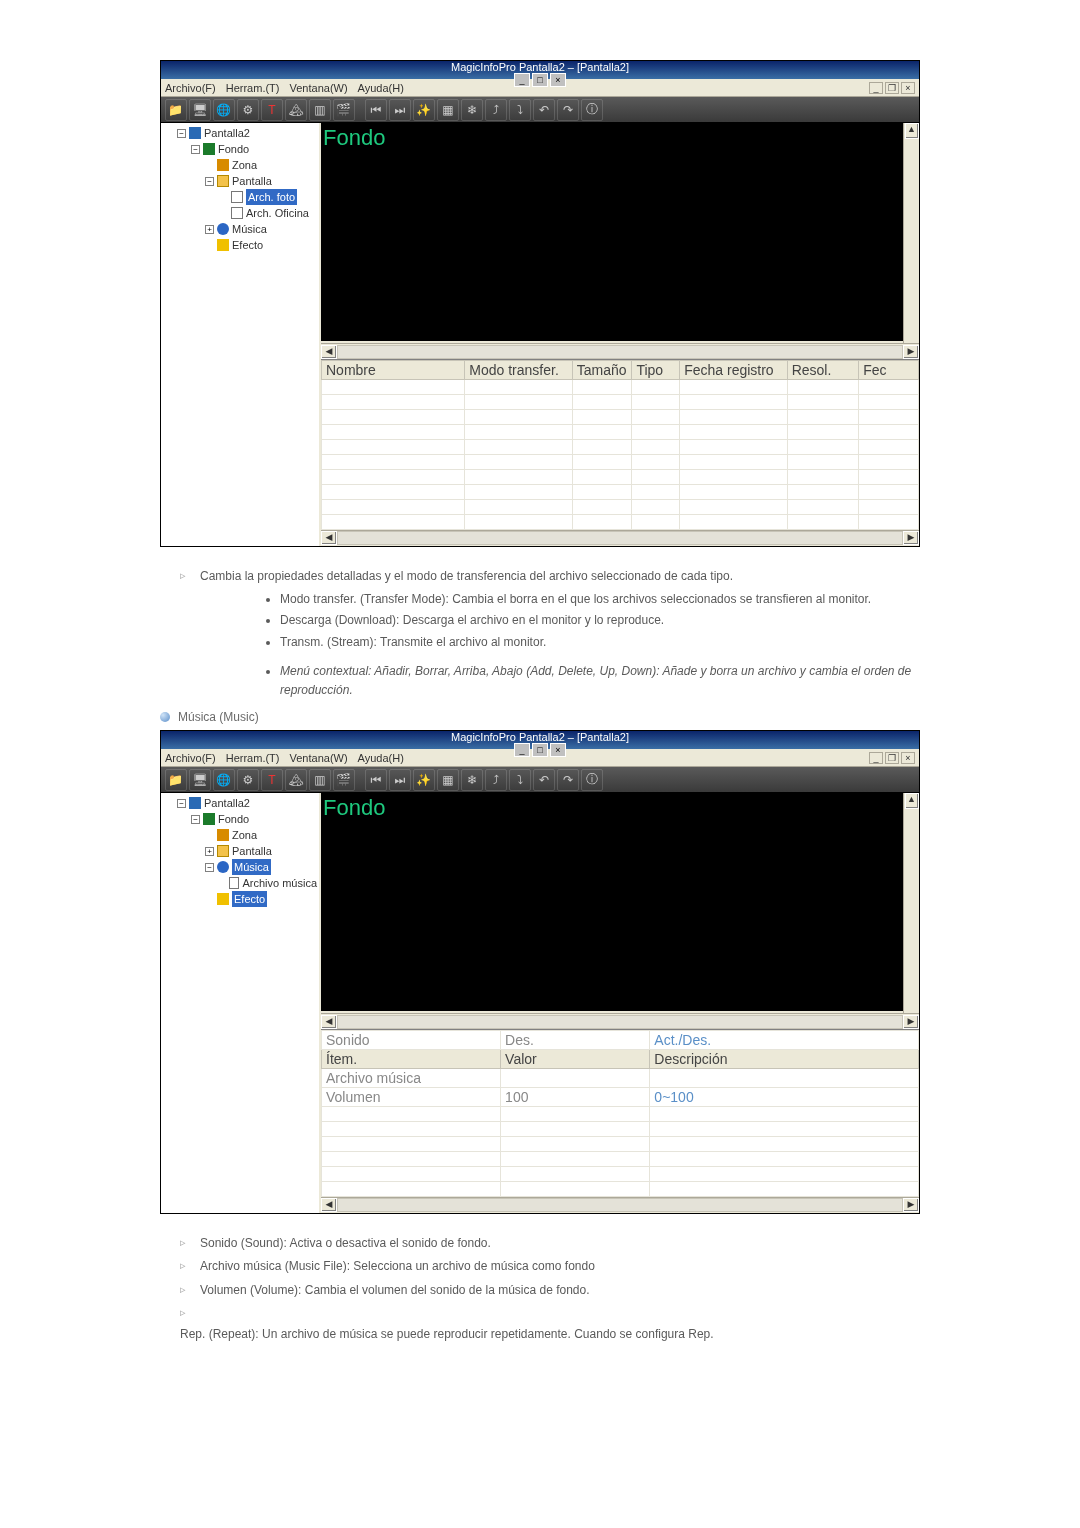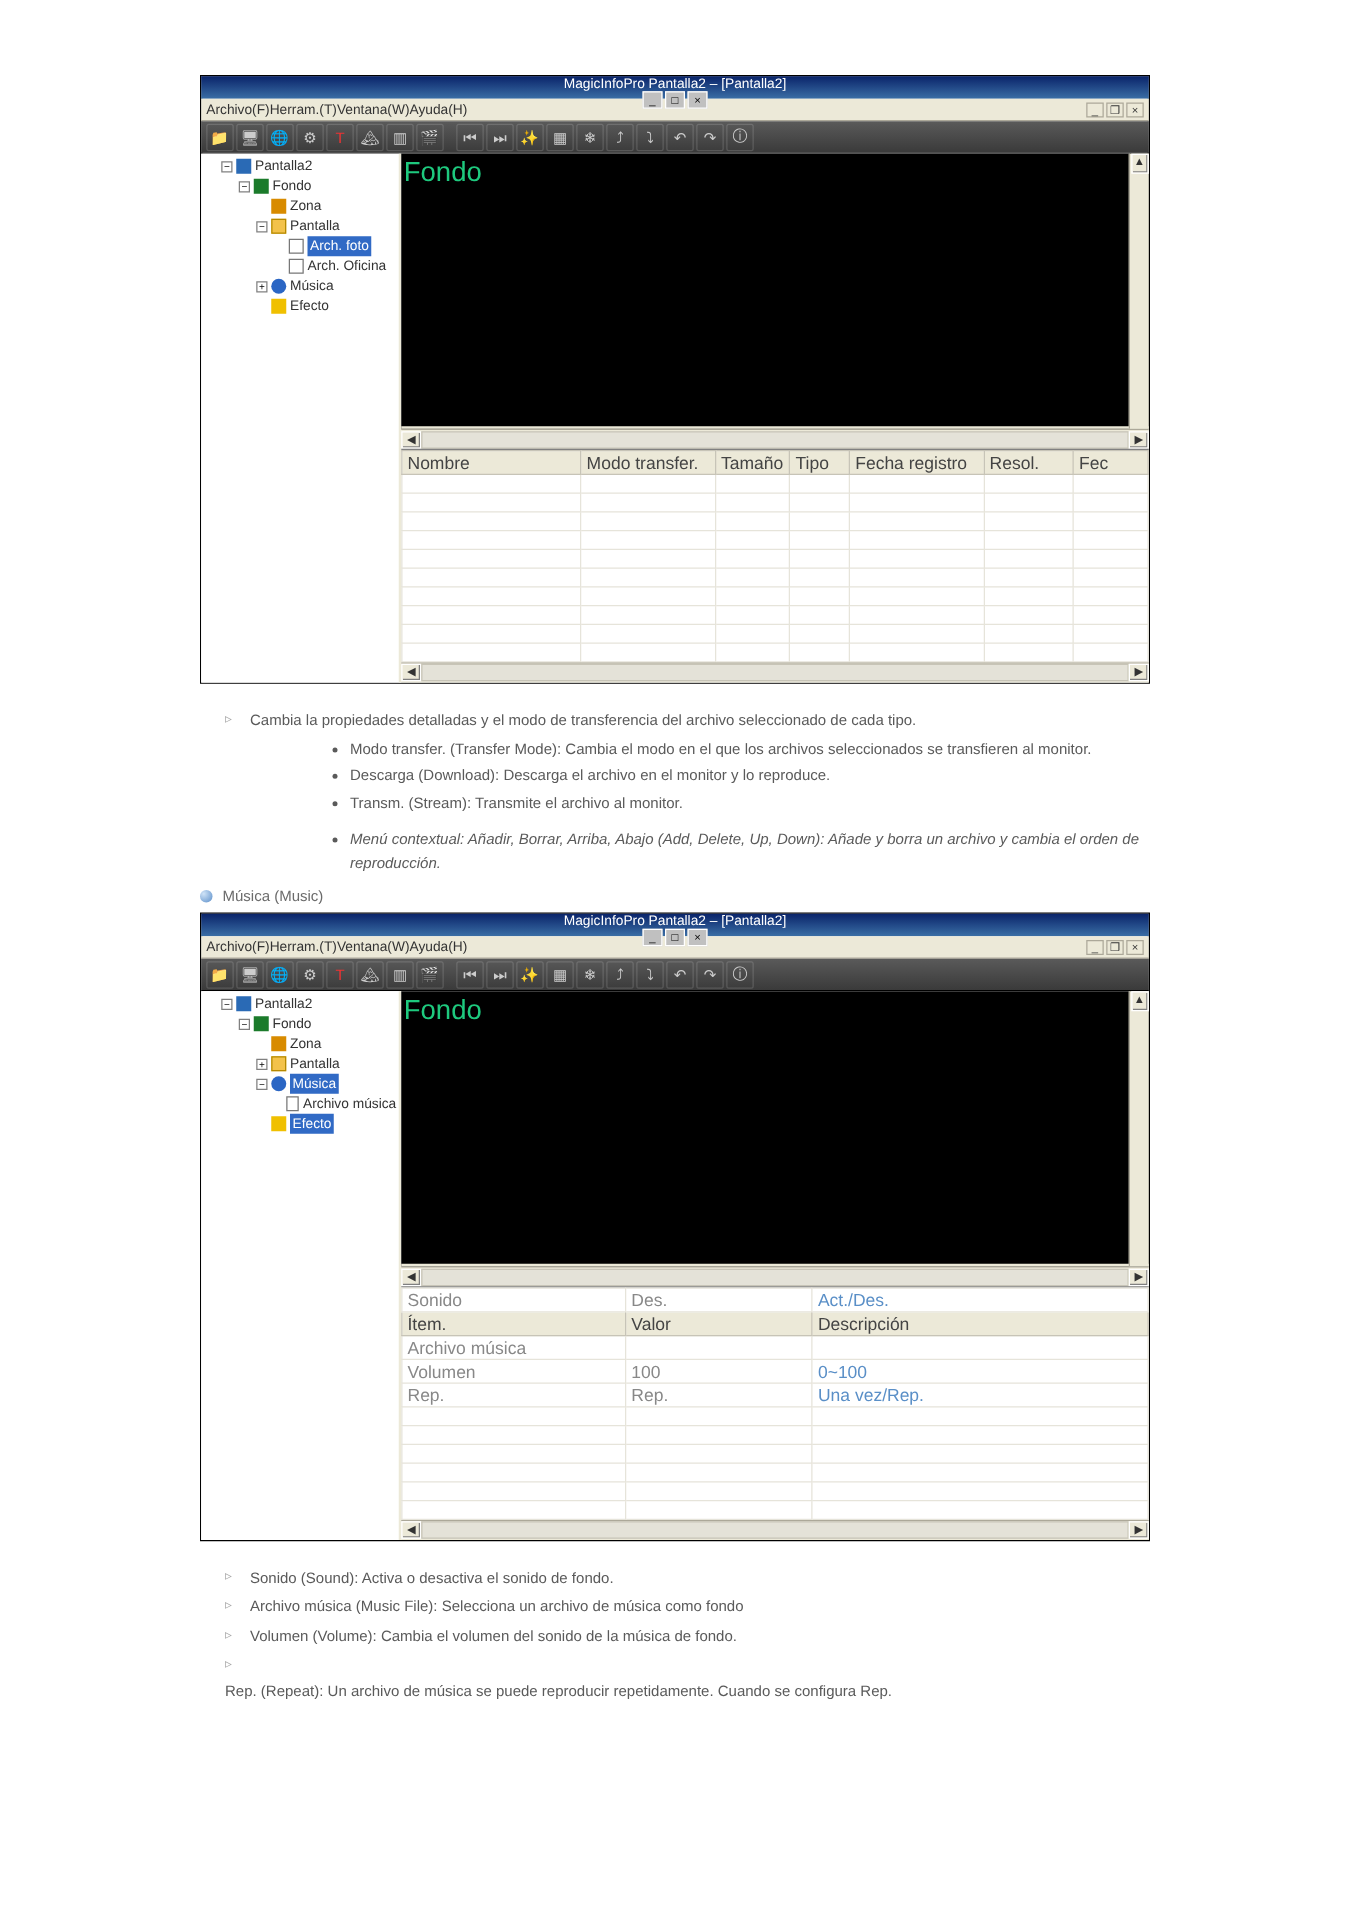--- a/index.html
+++ b/index.html
@@ -30,21 +30,21 @@
   }
   .titlebar .app-icon { width: 14px; height: 14px; background:#fff; margin-right:4px; display:inline-block;}
   .titlebar .title-text { flex:1; font-weight: normal; }
   .win-btns { display:flex; gap:2px; }
   .win-btn {
     width:16px; height:14px; background:#c0c0c0; border:1px solid #fff;
     font-size:9px; line-height:12px; text-align:center; color:#000;
   }
   .menubar {
     background:#ece9d8; display:flex; align-items:center; height:18px;
-    font-size:11px; padding:0 4px; border-bottom:1px solid #aca899;
+    font-size:11px; padding:0 4px; gap:10px; border-bottom:1px solid #aca899;
   }
   .menubar .mdi { margin-left:auto; display:flex; gap:2px; }
   .menubar .mdi span{ width:14px;height:12px;border:1px solid #aca899;background:#ece9d8;font-size:9px;text-align:center;line-height:10px;}
   .toolbar {
     background: linear-gradient(#5a5a5a, #3a3a3a);
     height:26px; display:flex; align-items:center; padding:0 4px; gap:2px;
     border-bottom:1px solid #000;
   }
   .tool-btn {
     width:22px; height:22px; border:1px solid rgba(255,255,255,.15);
@@ -345,21 +345,21 @@
         </div>
       </div>
     </div>
   </div>
 
   <div class="arrow-item">
     <span class="arrow">▹</span>
     <span>Cambia la propiedades detalladas y el modo de transferencia del archivo seleccionado de cada tipo.</span>
   </div>
   <ul class="sub-ul" style="margin-left:80px;">
-    <li>Modo transfer. (Transfer Mode): Cambia el modo en el que los archivos seleccionados se transfieren al monitor.</li>
+    <li>Modo transfer. (Transfer Mode): Cambia el borra en el que los archivos seleccionados se transfieren al monitor.</li>
     <li>Descarga (Download): Descarga el archivo en el monitor y lo reproduce.</li>
     <li>Transm. (Stream): Transmite el archivo al monitor.</li>
   </ul>
   <ul class="sub-ul" style="margin-left:80px;font-style:italic;">
     <li>Menú contextual: Añadir, Borrar, Arriba, Abajo (Add, Delete, Up, Down): Añade y borra un archivo y cambia el orden de reproducción.</li>
   </ul>
 
   <div class="section-head">
     <span class="dot"></span>
     <span>Música (Music)</span>
@@ -499,25 +499,20 @@
               <td>Archivo música</td>
                   <td></td>
                   <td class="desc"></td>
             </tr>
             <tr>
               <td>Volumen</td>
                   <td>100</td>
                   <td class="desc">0~100</td>
             </tr>
             <tr>
-              <td>Rep.</td>
-                  <td>Rep.</td>
-                  <td class="desc">Una vez/Rep.</td>
-            </tr>
-            <tr>
                   <td></td>
                   <td></td>
                   <td></td>
                 </tr>
             <tr>
                   <td></td>
                   <td></td>
                   <td></td>
                 </tr>
             <tr>

